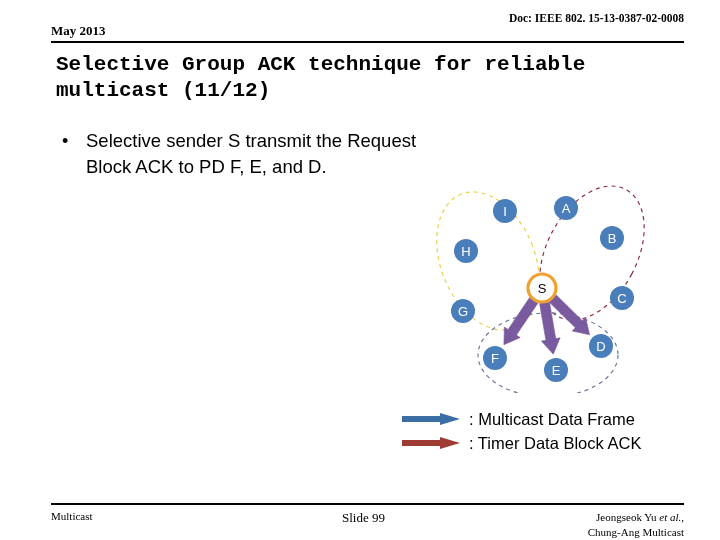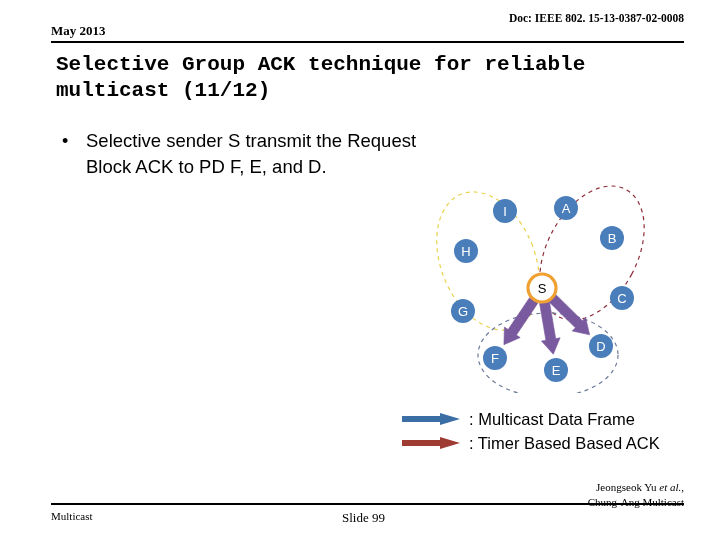--- a/index.html
+++ b/index.html
@@ -74,21 +74,21 @@
     position:absolute;left:51px;top:510px;
     font-family:"Liberation Serif", serif;
     font-size:11px;color:#000;white-space:nowrap;
   }
   .ftr-center{
     position:absolute;left:342px;top:510px;
     font-family:"Liberation Serif", serif;
     font-size:13px;color:#000;white-space:nowrap;
   }
   .ftr-right{
-    position:absolute;right:36px;top:480px;
+    position:absolute;right:36px;top:510px;
     font-family:"Liberation Serif", serif;
     font-size:11px;color:#000;text-align:right;line-height:1.35;
     white-space:nowrap;
   }
   .ftr-right i{font-style:italic;}
 </style>
 </head>
 <body>
 
 <div class="slide">
@@ -167,21 +167,21 @@
       </svg>
       <span class="legend-label">: Multicast Data Frame</span>
     </div>
     <div class="legend-row">
       <svg class="legend-arrow" viewBox="0 0 62 16">
         <g>
           <rect class="lg-body" x="2" y="5" width="40" height="6" fill="#9e3b32"></rect>
           <polygon class="lg-head" points="40,2 60,8 40,14" fill="#9e3b32"></polygon>
         </g>
       </svg>
-      <span class="legend-label">: Timer Based Based ACK</span>
+      <span class="legend-label">: Timer Data Block ACK</span>
     </div>
   </div>
 
   <div class="ftr-rule"></div>
   <div class="ftr-left">Multicast</div>
   <div class="ftr-center">Slide 99</div>
   <div class="ftr-right">
     <div><span>Jeongseok Yu </span><i>et al.</i><span>,</span></div>
     <div>Chung-Ang Multicast</div>
   </div>

